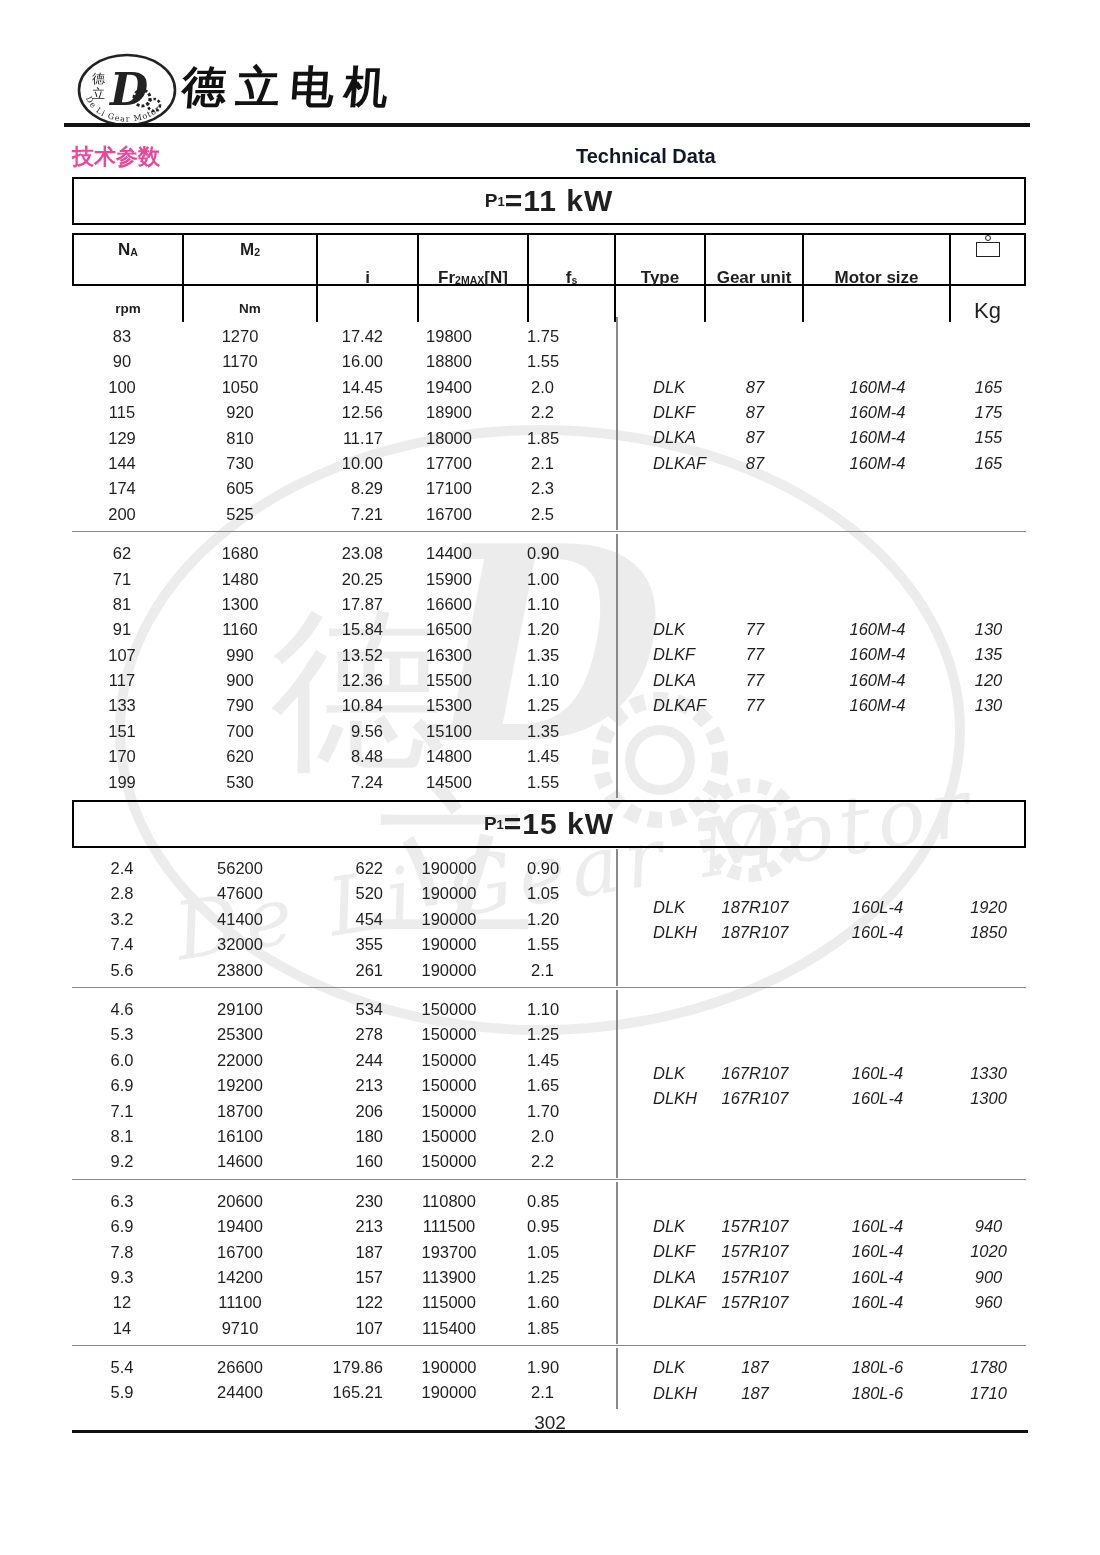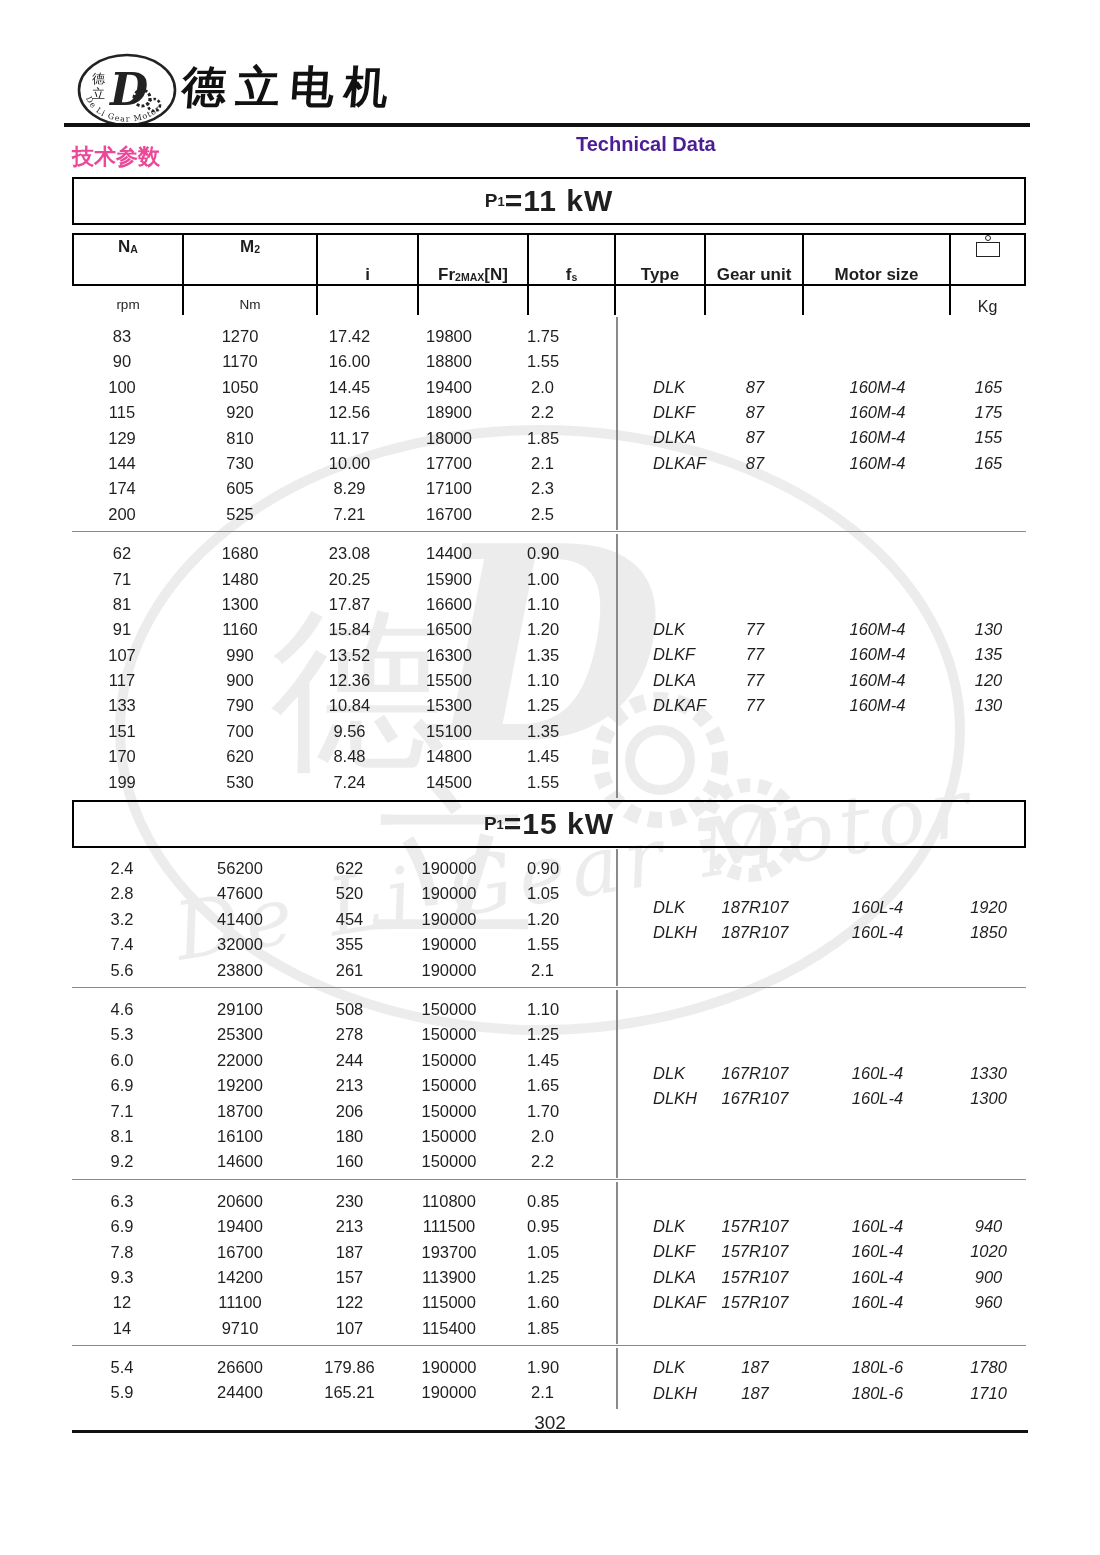--- a/index.html
+++ b/index.html
@@ -6,48 +6,48 @@
   .page{position:relative;width:1100px;height:1555px;background:#fff;overflow:hidden;
         font-family:"Liberation Sans","DejaVu Sans",sans-serif;color:#1f1f1f;}
   
   .wm{position:absolute;left:70px;top:400px;z-index:0;pointer-events:none;}
   
   .logo{position:absolute;left:74px;top:50px;z-index:2;}
   .brand{position:absolute;left:182px;top:58px;z-index:2;font-family:"DejaVu Serif","Liberation Serif",serif;
          font-weight:bold;font-size:44px;letter-spacing:10px;color:#111;transform:skewX(-4deg);}
   .toprule{position:absolute;left:64px;top:123px;width:966px;height:3.5px;background:#111;z-index:2;}
   .sec-cn{position:absolute;left:72px;top:142px;font-size:22px;font-weight:bold;color:#ec4899;z-index:2;}
-  .sec-en{position:absolute;left:576px;top:133px;font-size:20px;font-weight:bold;color:#4c1d95;z-index:2;}
+  .sec-en{position:absolute;left:576px;top:145px;font-size:20px;font-weight:bold;color:#0f172a;z-index:2;}
   
   .tables{position:absolute;left:72px;top:177px;width:954px;z-index:1;}
   .banner{height:48px;border:2px solid #000;box-sizing:border-box;display:flex;align-items:center;justify-content:center;}
   .banner .p{font-size:19px;font-weight:bold;}
   .banner .psub{font-size:13px;font-weight:bold;vertical-align:-0.15em;}
   .banner .pval{font-size:30px;font-weight:bold;letter-spacing:1px;}
   .banner2{margin-top:5px;}
   .headrow{margin-top:8px;height:53px;border:2px solid #000;box-sizing:border-box;display:grid;
            grid-template-columns:110px 134px 101px 110px 87px 90px 98px 147px 1fr;}
   .hc{border-right:2px solid #000;display:flex;flex-direction:column;align-items:center;justify-content:center;line-height:1.05;gap:41px;}
   .hc:last-child{border-right:none;}
   .hl{font-size:17px;font-weight:bold;}
-  .hu{font-size:13.5px;font-weight:normal;margin-top:2px;}
+  .hu{font-size:13.5px;font-weight:bold;margin-top:2px;}
   .sb{font-size:0.62em;vertical-align:-0.08em;font-weight:bold;}
   .wicon{display:flex;flex-direction:column;align-items:center;margin-bottom:1px;}
   .wknob{width:6px;height:6px;border:1.5px solid #222;border-radius:50%;box-sizing:border-box;}
   .wbox{width:24px;height:15px;border:1.7px solid #222;box-sizing:border-box;margin-top:0.5px;}
-  .kglab{font-size:16px;}
+  .kglab{font-size:22px;}
   
   .blocks11{margin-top:38px;}
   .blocks15{margin-top:8px;}
   .block{position:relative;}
   .row{display:grid;grid-template-columns:110px 134px 101px 110px 87px 1fr;height:25.4px;}
   .cell{font-size:16.5px;line-height:25.4px;text-align:center;white-space:nowrap;}
   .c0{padding-right:10px;}
   .c1{padding-right:18px;}
-  .c2{padding-right:34px;}
+  .c2{padding-right:34px;text-align:right;}
   .c3{padding-right:46px;}
   .c4{padding-right:56px;}
   .vline{position:absolute;left:544px;top:-7px;bottom:-3px;width:1.5px;background:#8a8a8a;}
   .typegrid{position:absolute;left:544px;top:50%;transform:translateY(-50%);
             display:grid;grid-template-columns:90px 98px 147px 75px;font-style:italic;}
   .tcell{font-size:16.5px;line-height:25.4px;text-align:center;white-space:nowrap;}
   .t0{text-align:left;padding-left:37px;}
   .sep{height:1px;background:#8a8a8a;margin:4px 0 9px 0;}
   
   .botrule{position:absolute;left:72px;top:1430px;width:956px;height:3px;background:#111;z-index:1;}
@@ -360,21 +360,21 @@
             <div class="tcell t2">160L-4</div>
             <div class="tcell t3">1850</div>
           </div>
         </div>
         <div class="sep"></div>
         <div class="block">
           <div class="vline"></div>
           <div class="row">
             <div class="cell c0">4.6</div>
             <div class="cell c1">29100</div>
-            <div class="cell c2">508</div>
+            <div class="cell c2">534</div>
             <div class="cell c3">150000</div>
             <div class="cell c4">1.10</div>
           </div>
           <div class="row">
             <div class="cell c0">5.3</div>
             <div class="cell c1">25300</div>
             <div class="cell c2">278</div>
             <div class="cell c3">150000</div>
             <div class="cell c4">1.25</div>
           </div>

